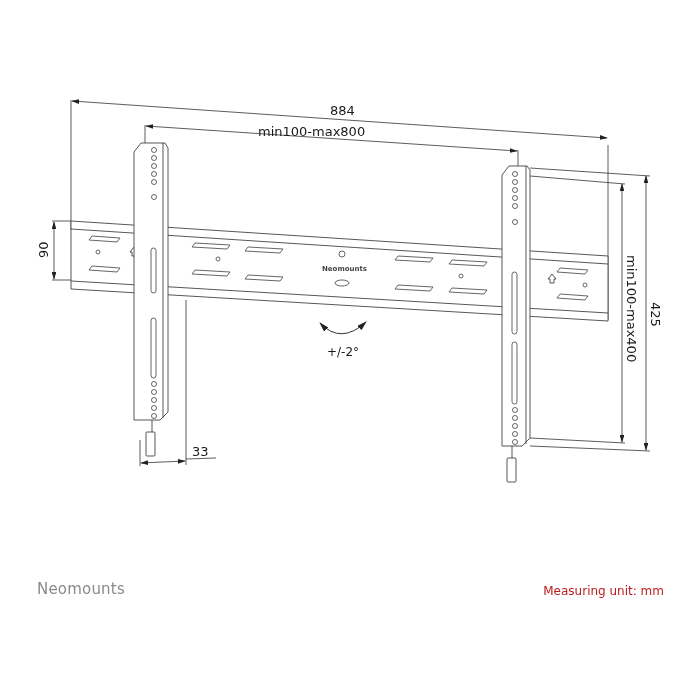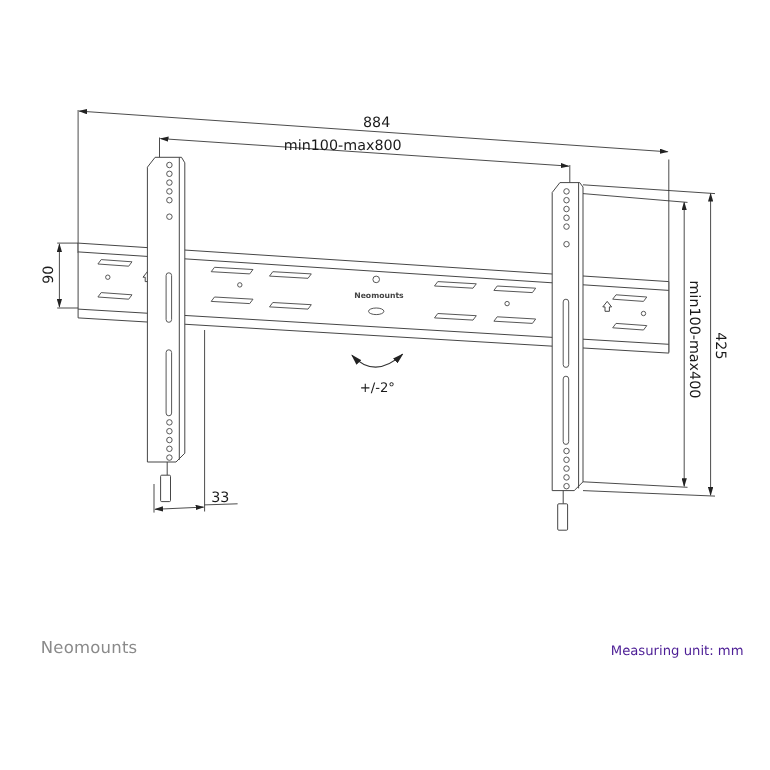--- a/index.html
+++ b/index.html
@@ -3,22 +3,22 @@
 <meta charset="utf-8">
 <style>
   html, body { margin: 0; padding: 0; background: #ffffff; }
   body { width: 700px; height: 700px; position: relative; overflow: hidden; font-family: "DejaVu Sans", sans-serif; }
   svg.drawing { position: absolute; left: 0; top: 0; }
   .brand {
     position: absolute; left: 37px; top: 580px;
     font-family: "DejaVu Sans", sans-serif; font-size: 15px; color: #8a8a8a; letter-spacing: 0.2px;
   }
   .unit {
-    position: absolute; right: 24px; top: 584px;
-    font-family: "DejaVu Sans", sans-serif; font-size: 12px; color: #4c1d95;
+    position: absolute; right: 36px; top: 584px;
+    font-family: "DejaVu Sans", sans-serif; font-size: 12px; color: #b91c1c;
   }
   .dimtxt { font-family: "DejaVu Sans", sans-serif; fill: #1a1a1a; }
 </style>
 </head>
 <body>
 
 <svg class="drawing" width="700" height="700" viewBox="0 0 700 700" xmlns="http://www.w3.org/2000/svg">
   <defs>
     <marker id="arr" markerWidth="10" markerHeight="6" refX="9" refY="3" orient="auto-start-reverse">
       <path d="M0,0 L10,3 L0,6 z" fill="#222"></path>

